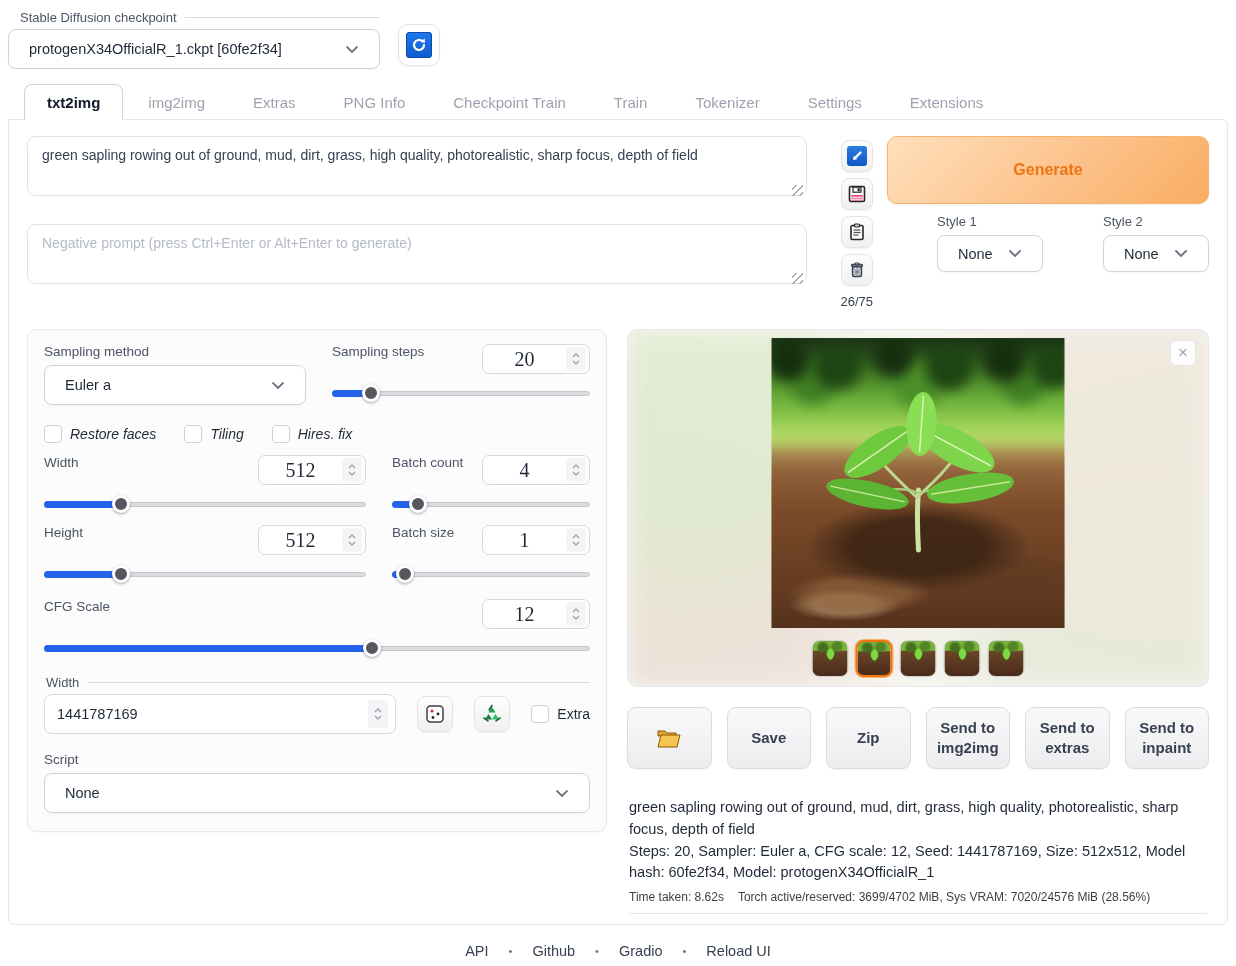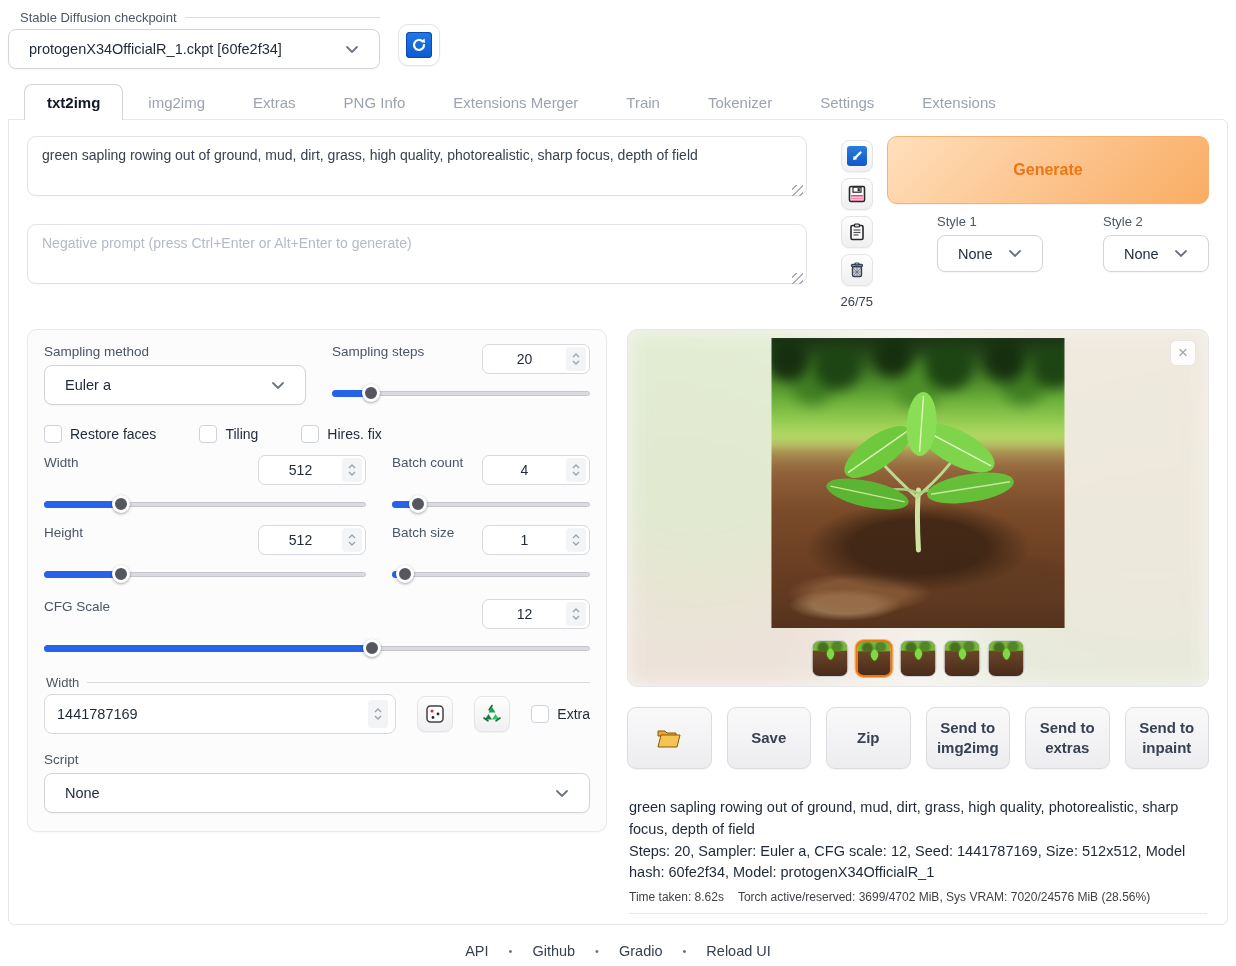--- a/index.html
+++ b/index.html
@@ -67,29 +67,29 @@
 
   .settings-panel { width:580px; flex:none; border:1px solid #e8e9ec; border-radius:10px; background:#fcfcfd;
                     padding:14px 16px 18px 16px; box-shadow:0 1px 2px rgba(0,0,0,.03); }
   .field-label { font-size:13.5px; color:#4b5563; margin-bottom:6px; }
   .row1 { display:flex; gap:26px; }
   .method-field { width:262px; flex:none; }
   .steps-field { flex:1; }
   .label-num-row { display:flex; justify-content:space-between; }
   .num-input { width:108px; height:30px; border:1px solid #d7d9de; border-radius:7px; background:#fff;
                display:flex; align-items:center; overflow:hidden; cursor:text; }
-  .num-val { flex:1; text-align:center; font-size:14px; color:#1f2937; }
+  .num-val { flex:1; text-align:center; font-size:20px; color:#1f2937;font-family:Liberation Serif, serif; }
   .spin { width:20px; height:24px; margin-right:3px; border-radius:4px; background:#f3f4f6;
           display:flex; flex-direction:column; align-items:center; justify-content:center; gap:2px; cursor:pointer; }
   .slider { position:relative; height:18px; margin-top:10px; cursor:pointer; }
   .slider .track { position:absolute; left:0; right:0; top:7px; height:5px; background:#dadbe0; border:1px solid #c6c7cd; border-radius:3px; }
   .slider .fill { position:absolute; left:0; top:6px; height:7px; background:#2563eb; border-radius:4px; }
   .slider .knob { position:absolute; top:0; width:18px; height:18px; border-radius:50%; background:#55565e;
                   border:3px solid #fff; box-shadow:0 1px 3px rgba(0,0,0,.35); }
-  .checks-row { display:flex; gap:43px; margin:20px 0 12px 0; }
+  .checks-row { display:flex; gap:28px; margin:20px 0 12px 0;font-style:italic; }
   .check { display:flex; align-items:center; gap:8px; cursor:pointer; }
   .cbox { width:18px; height:18px; border:1.5px solid #cdd2da; border-radius:4px; background:#fff; flex:none; }
   .check-label { font-size:14px; color:#1f2937; font-weight:500; }
   .wh-grid { display:flex; gap:26px; }
   .col-a { width:322px; flex:none; }
   .col-b { flex:1; }
   .dim-block + .dim-block { margin-top:12px; }
   .cfg-row { margin-top:16px; }
   .seed-block { margin-top:18px; }
   .seed-row { display:flex; align-items:center; gap:21px; margin-top:2px; }
@@ -188,21 +188,21 @@
           </svg>
       </span>
     </div>
   </div>
 
   <div class="tabs-row">
     <div class="tab active">txt2img</div>
     <div class="tab">img2img</div>
     <div class="tab">Extras</div>
     <div class="tab">PNG Info</div>
-    <div class="tab">Extensions Merger</div>
+    <div class="tab">Checkpoint Train</div>
     <div class="tab">Train</div>
     <div class="tab">Tokenizer</div>
     <div class="tab">Settings</div>
     <div class="tab">Extensions</div>
   </div>
 
   <div class="main-panel">
 
     <div class="prompt-row">
       <div class="prompt-col">

